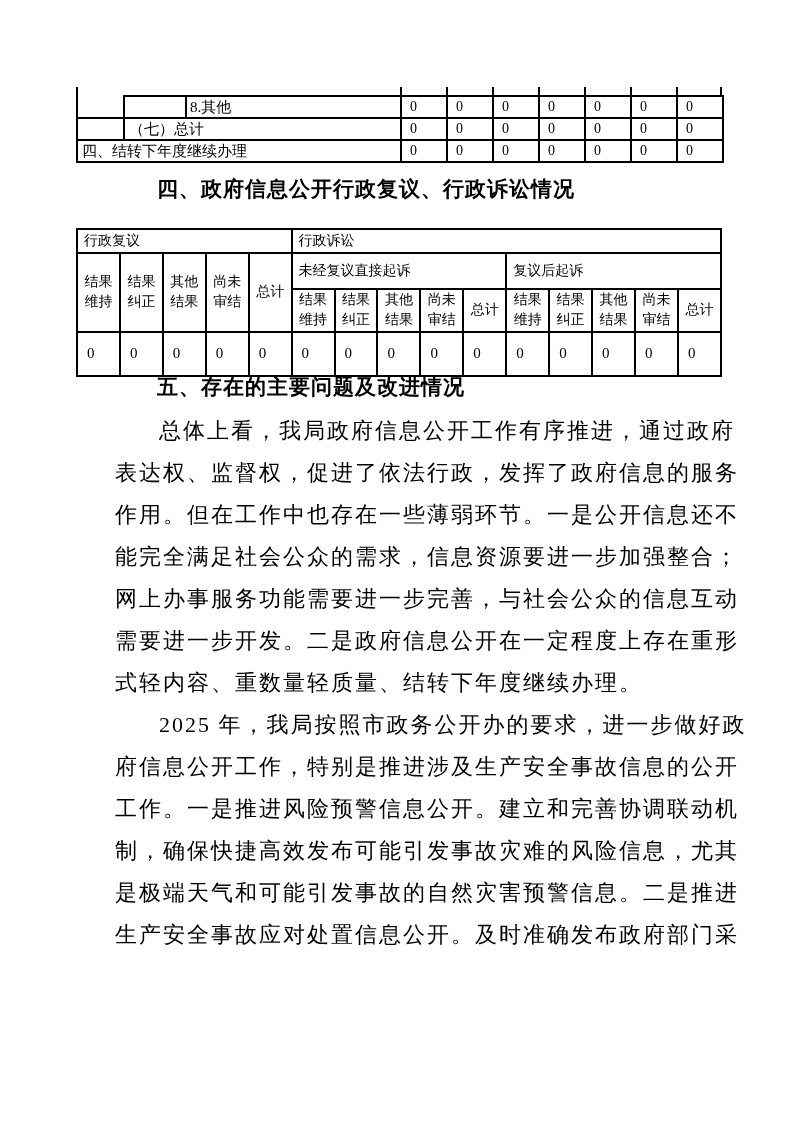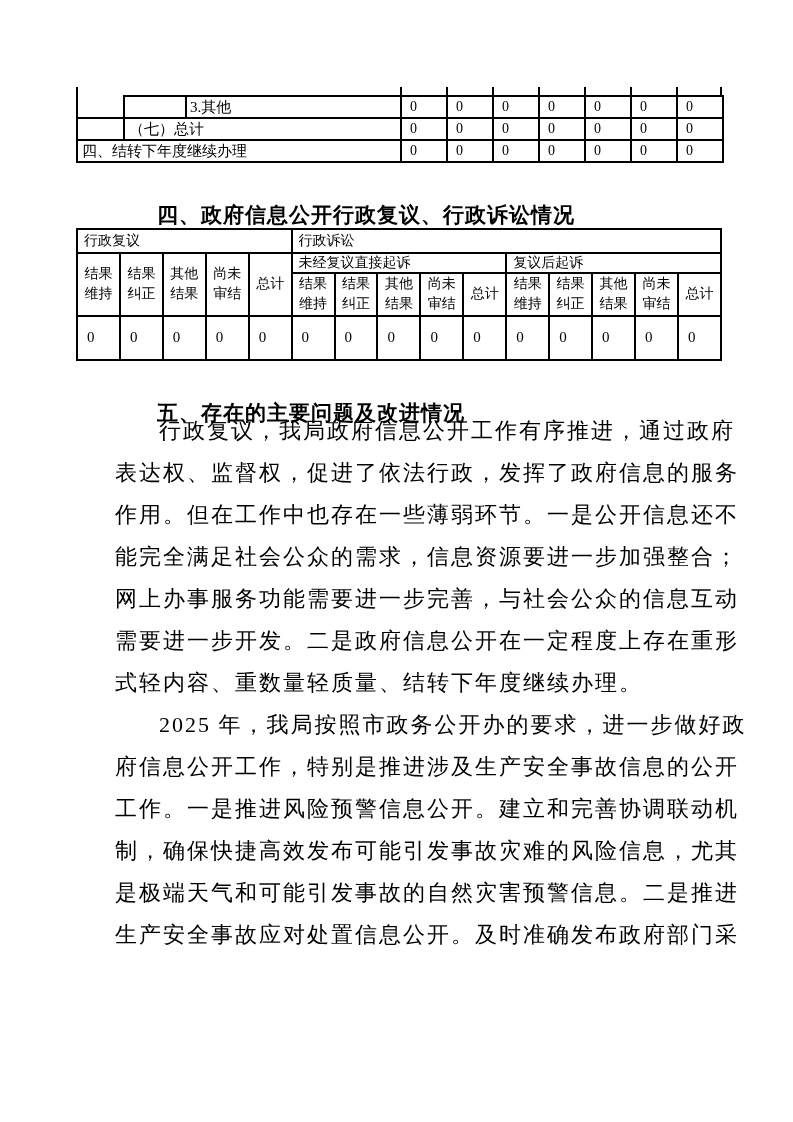--- a/index.html
+++ b/index.html
@@ -25,34 +25,34 @@
   table.t1 td.noTop { border-top:none; border-bottom:none; }
   table.t1 td.lbl  { padding-left:3px; }
   table.t1 td.pad  { padding-left:4px; }
   table.t1 td.v    { padding-left:8px; font-size:14px; }
 
   
   .h4, .h5 {
     position:absolute; left:157px;
     font-family:"Liberation Sans","DejaVu Sans",sans-serif;
     font-weight:700; font-size:21px; letter-spacing:1px;
-    line-height:30px; white-space:nowrap;margin-top:26px;
+    line-height:30px; white-space:nowrap;
   }
   .h4 { top:174px; }
   .h5 { top:372px; }
 
   
   table.t2 {
     position:absolute; left:76px; top:228px;
     width:646px; border-collapse:collapse; table-layout:fixed;
     font-size:14px;
   }
   table.t2 th, table.t2 td { border:2px solid #000; font-weight:400; padding:0; }
   table.t2 tr.r1 th { height:24px; text-align:left; padding-left:6px; }
-  table.t2 tr.r2 th.sec { height:20px; text-align:left; padding-left:6px; }
+  table.t2 tr.r2 th.sec { height:36px; text-align:left; padding-left:6px; }
   table.t2 th.hdr { text-align:center; line-height:1.45; padding:0 2px; }
   table.t2 tr.r3 th { height:38px; }
   table.t2 tr.r4 td { height:44px; text-align:left; padding-left:9px; font-size:15px; }
 
   
   .body-text {
     position:absolute; left:115px; top:410px; width:631px;
     font-size:22px; letter-spacing:2px;
   }
   .line { height:42px; line-height:42px; white-space:nowrap; }
@@ -84,21 +84,21 @@
         <col style="width:46px">
         <col style="width:46px">
       <col style="width:46px">
         <col style="width:46px">
         <col style="width:46px">
     </colgroup>
     <tbody>
         <tr>
       <td class="noTop"></td>
       <td></td>
-      <td class="lbl">3.其他</td>
+      <td class="lbl">8.其他</td>
       <td class="v">0</td>
       <td class="v">0</td>
       <td class="v">0</td>
       <td class="v">0</td>
       <td class="v">0</td>
       <td class="v">0</td>
       <td class="v">0</td>
     </tr>
     <tr>
       <td></td>
@@ -169,21 +169,21 @@
       <td>0</td>
       <td>0</td>
       <td>0</td>
     </tr>
   </tbody>
     </table>
 
   <div class="h5">五、存在的主要问题及改进情况</div>
 
   <div class="body-text">
-      <div class="line indent"><span>行政复议，我局政府信息公开工作有序推进，通过政府</span></div>
+      <div class="line indent"><span>总体上看，我局政府信息公开工作有序推进，通过政府</span></div>
       <div class="line"><span>表达权、监督权，促进了依法行政，发挥了政府信息的服务</span></div>
       <div class="line"><span>作用。但在工作中也存在一些薄弱环节。</span><span class="bold">一是</span><span>公开信息还不</span></div>
       <div class="line"><span>能完全满足社会公众的需求，信息资源要进一步加强整合；</span></div>
       <div class="line"><span>网上办事服务功能需要进一步完善，与社会公众的信息互动</span></div>
       <div class="line"><span>需要进一步开发。</span><span class="bold">二是</span><span>政府信息公开在一定程度上存在重形</span></div>
       <div class="line para-end"><span>式轻内容、重数量轻质量、结转下年度继续办理。</span></div>
       <div class="line indent"><span>2025 年，我局按照市政务公开办的要求，进一步做好政</span></div>
       <div class="line"><span>府信息公开工作，特别是推进涉及生产安全事故信息的公开</span></div>
       <div class="line"><span>工作。</span><span class="bold">一是推进风险预警信息公开。</span><span>建立和完善协调联动机</span></div>
       <div class="line"><span>制，确保快捷高效发布可能引发事故灾难的风险信息，尤其</span></div>

